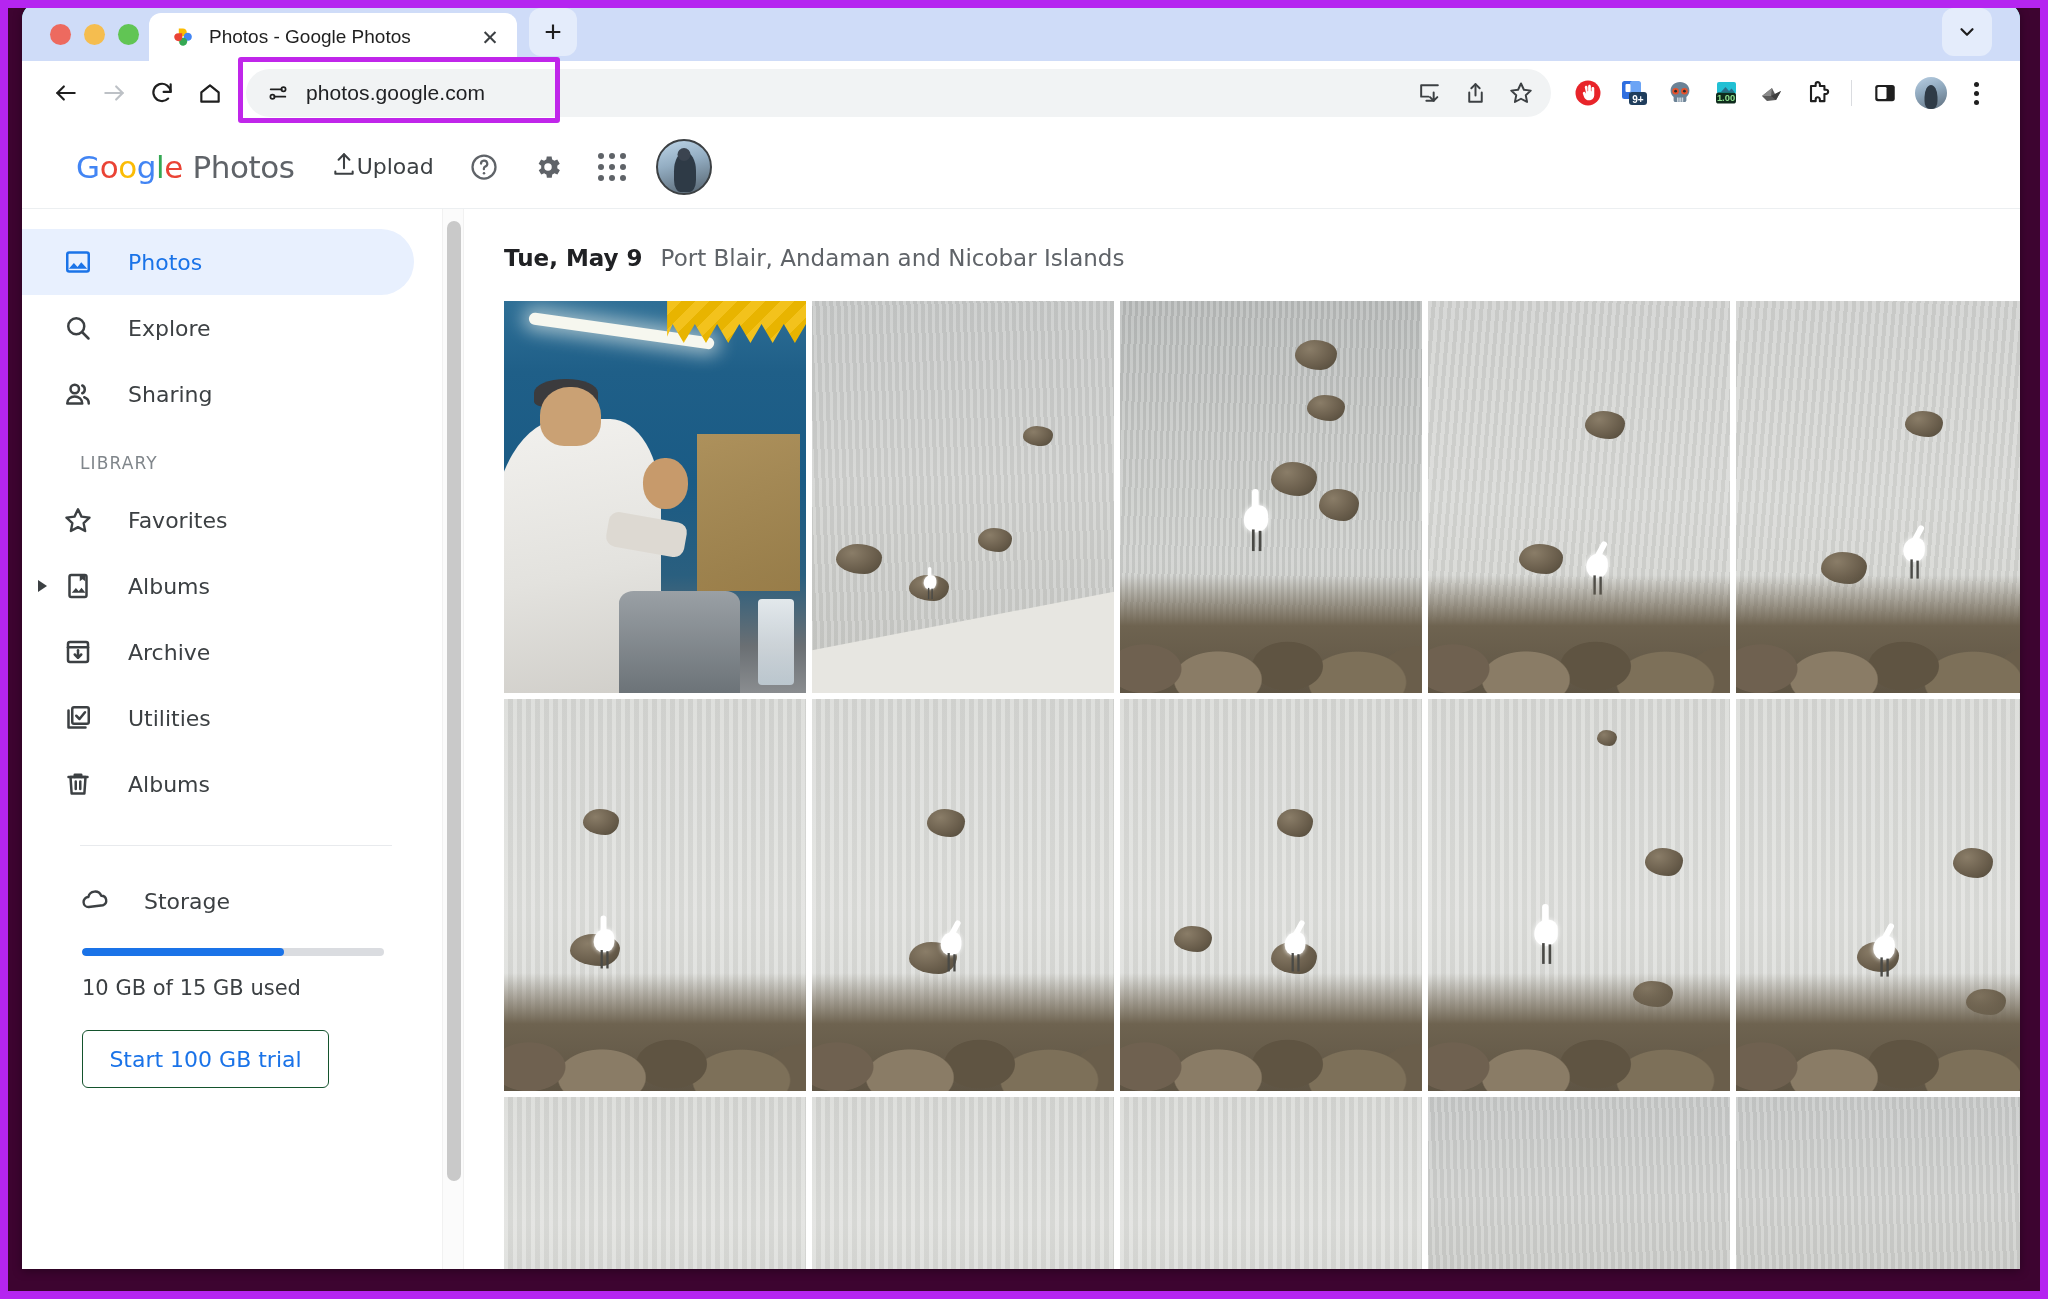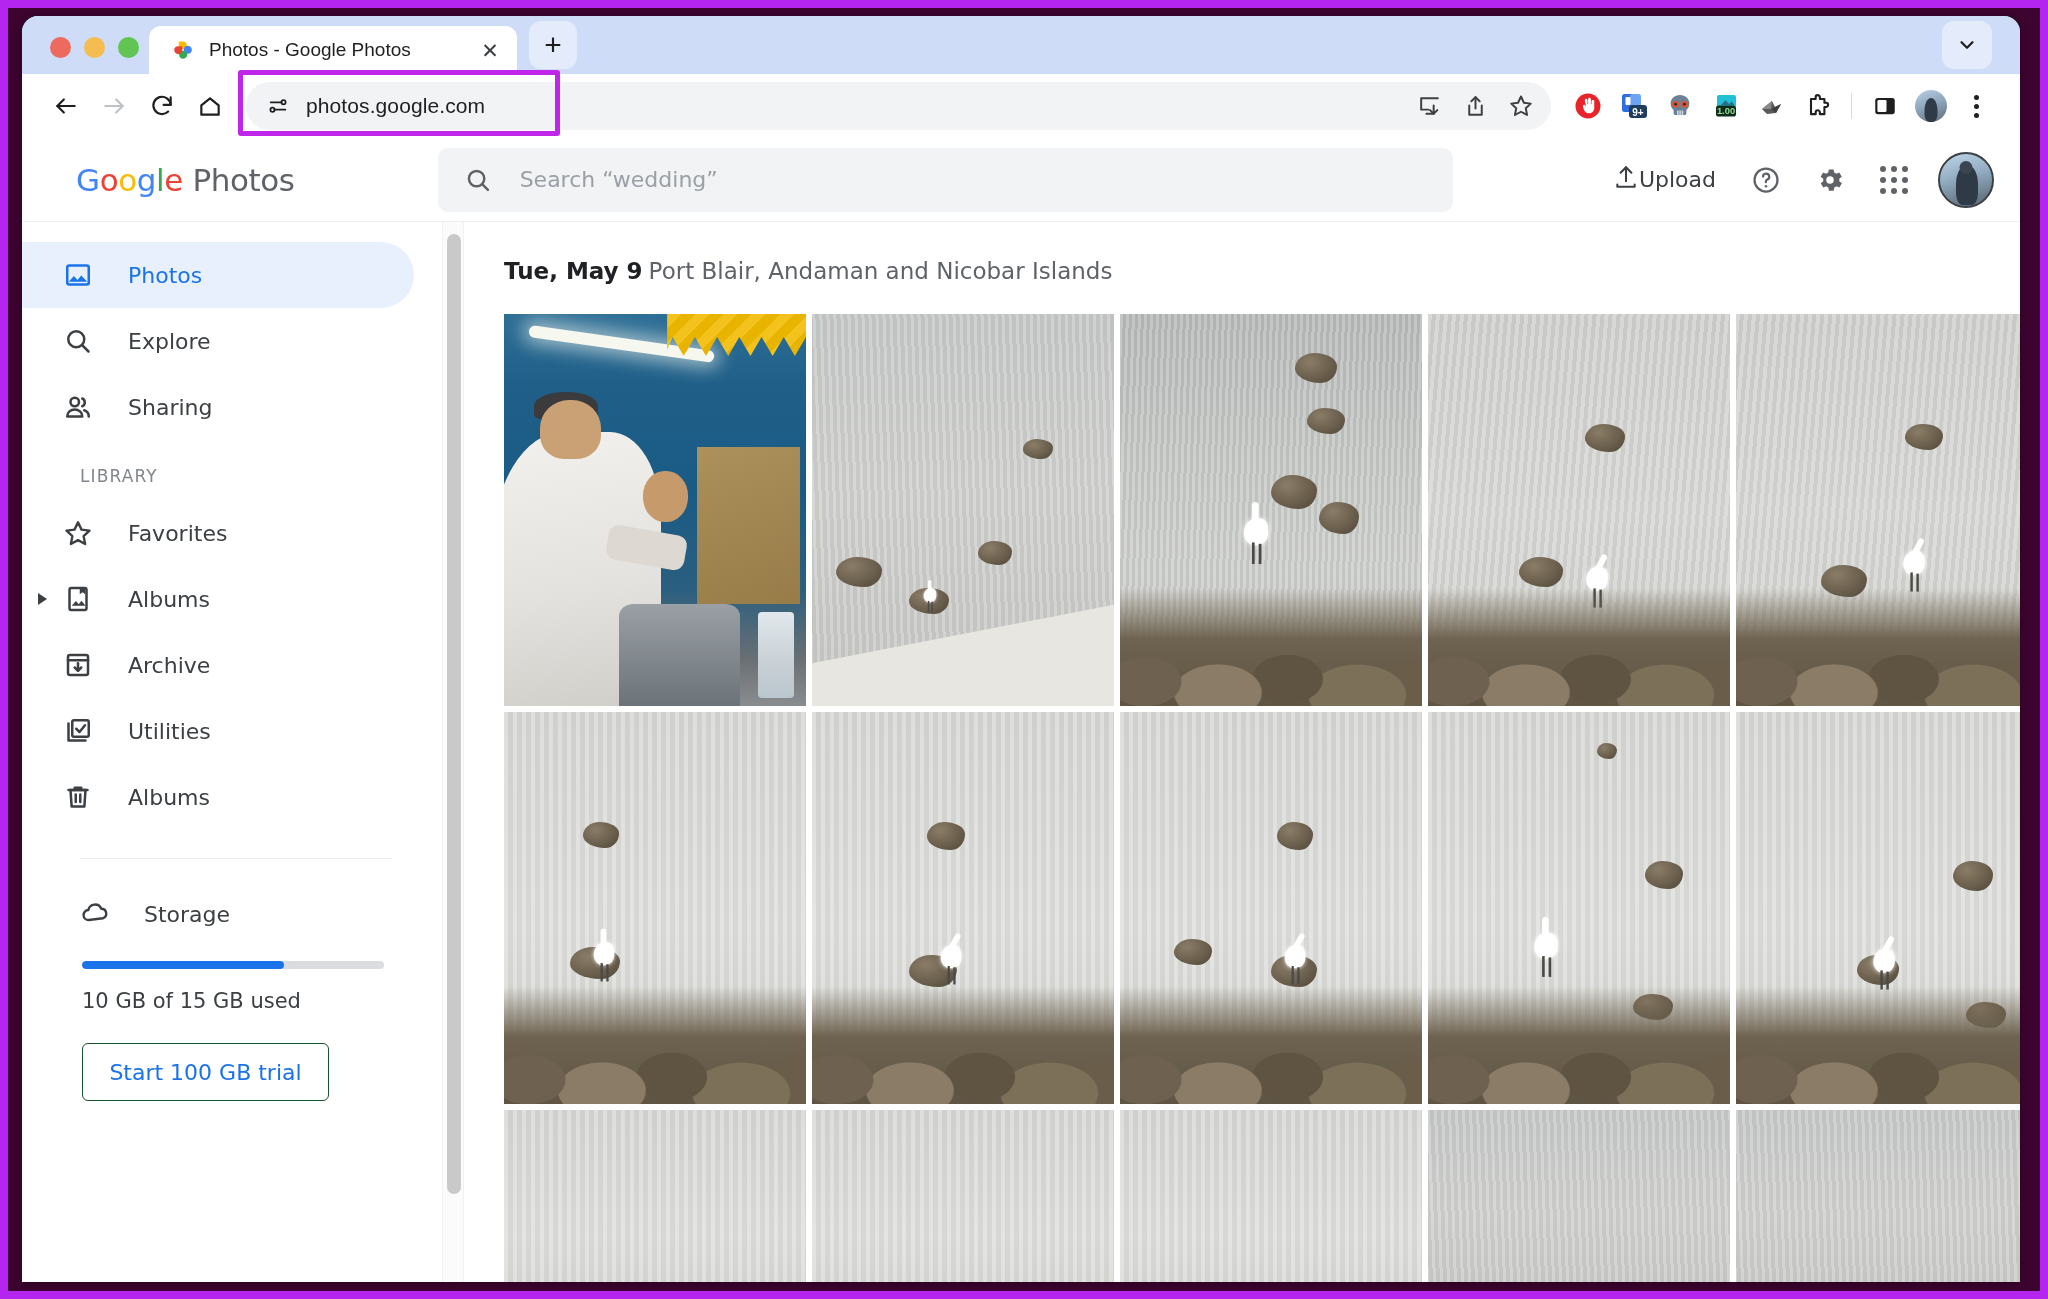--- a/index.html
+++ b/index.html
@@ -26,21 +26,21 @@
   #dark-inner {
     position: absolute;
     left: 8px; top: 8px; right: 8px; bottom: 8px;
     background: #3d0430;
     z-index: 1;
   }
 
   
   #browser {
     position: absolute;
-    left: 22px; top: 16px;
+    left: 22px; top: 3px;
     width: 1998px; height: 1266px;
     background: #5eead4;
     border-radius: 16px 16px 0 0;
     overflow: hidden;
     z-index: 5;
     box-shadow: 0 2px 10px rgba(0,0,0,.35);
   }
 
   
   #tabstrip {
@@ -366,21 +366,21 @@
   }
 
   
   #grid-area {
     flex: 1; min-width: 0;
     padding: 36px 0 0 40px;
     overflow: hidden;
     position: relative;
   }
   .date-row {
-    display: flex; align-items: baseline; gap: 6px;
+    display: flex; align-items: baseline; gap: 18px;
     margin-bottom: 30px;
     font-family: "DejaVu Sans", sans-serif;
   }
   .date-main { font-size: 23px; font-weight: 700; color:#202124; }
   .date-loc  { font-size: 23px; color:#5f6368; }
 
   .photo-grid {
     display: grid;
     grid-template-columns: repeat(5, 302px);
     gap: 6px;
@@ -685,29 +685,20 @@
     </div>
 
     <div id="content">
 
       <div id="gp-header">
         <div id="gp-logo">
           <span class="g1">G</span><span class="o1">o</span><span class="o2">o</span><span class="g2">g</span><span class="l">l</span><span class="e">e</span>
           <span class="word">Photos</span>
         </div>
 
-        <div id="gp-search">
-          <span class="sicon">
-            <svg width="28" height="28" viewBox="0 0 24 24" fill="none" stroke="#5f6368" stroke-width="2.1" stroke-linecap="round">
-                <circle cx="10.8" cy="10.8" r="6.6"></circle>
-                <line x1="15.6" y1="15.6" x2="20.5" y2="20.5"></line>
-              </svg>
-          </span>
-          <span class="sph">Search “wedding”</span>
-        </div>
 
         <div id="gp-actions">
           <div class="gp-upload">
             <span>
               <svg width="26" height="26" viewBox="0 0 24 24" fill="none" stroke="#3c4043" stroke-width="1.9" stroke-linecap="round" stroke-linejoin="round">
                   <polyline points="4 19 4 21 20 21 20 19"></polyline>
                   <line x1="12" y1="3" x2="12" y2="16"></line>
                   <polyline points="7 8 12 3 17 8"></polyline>
                 </svg>
             </span>

